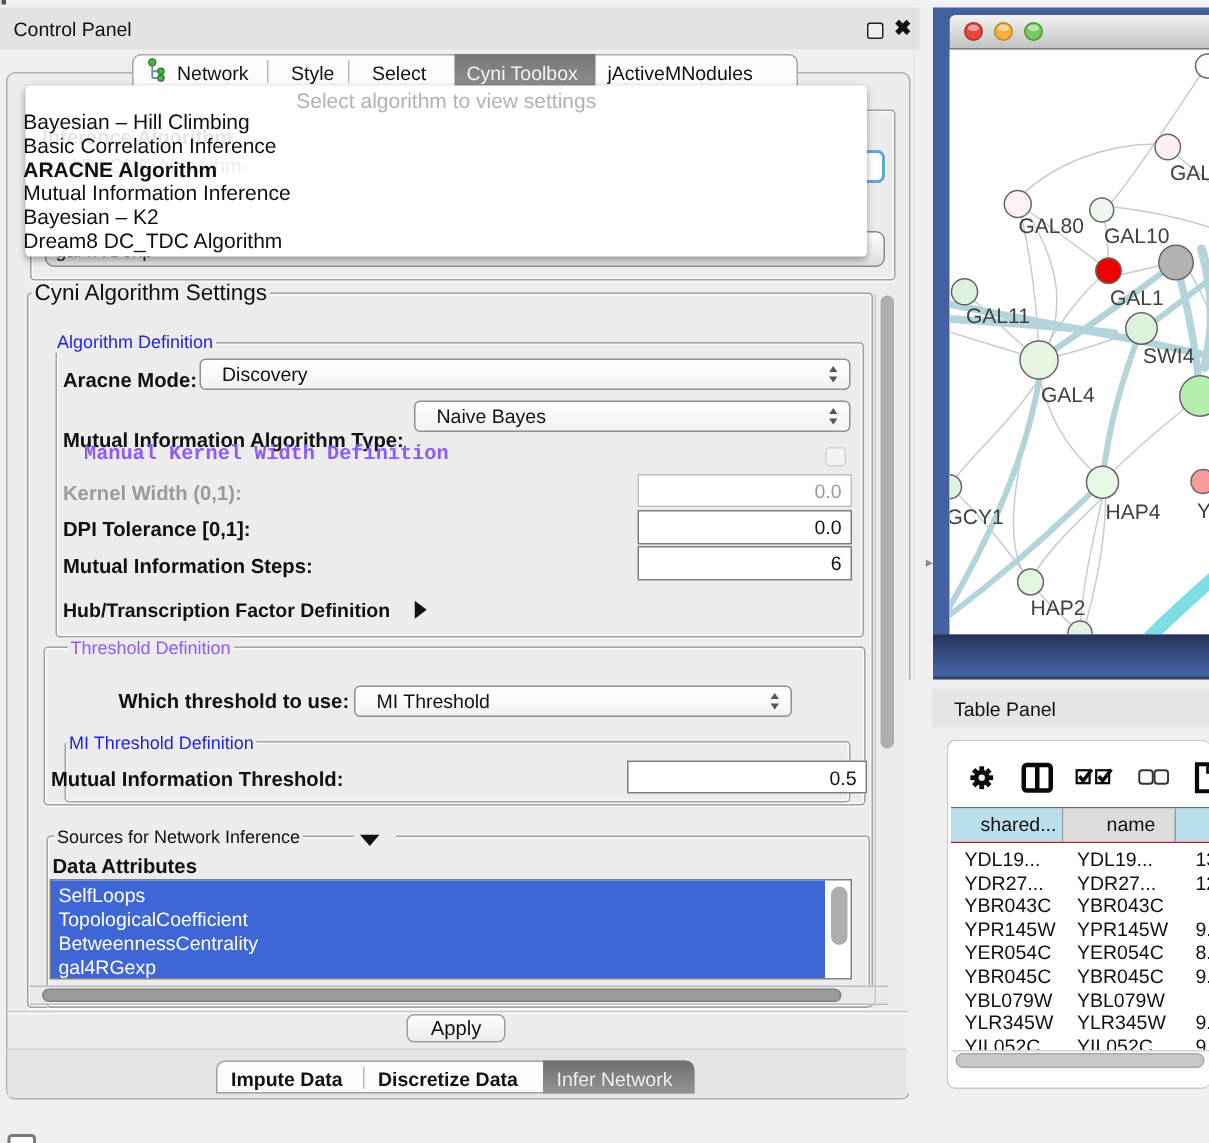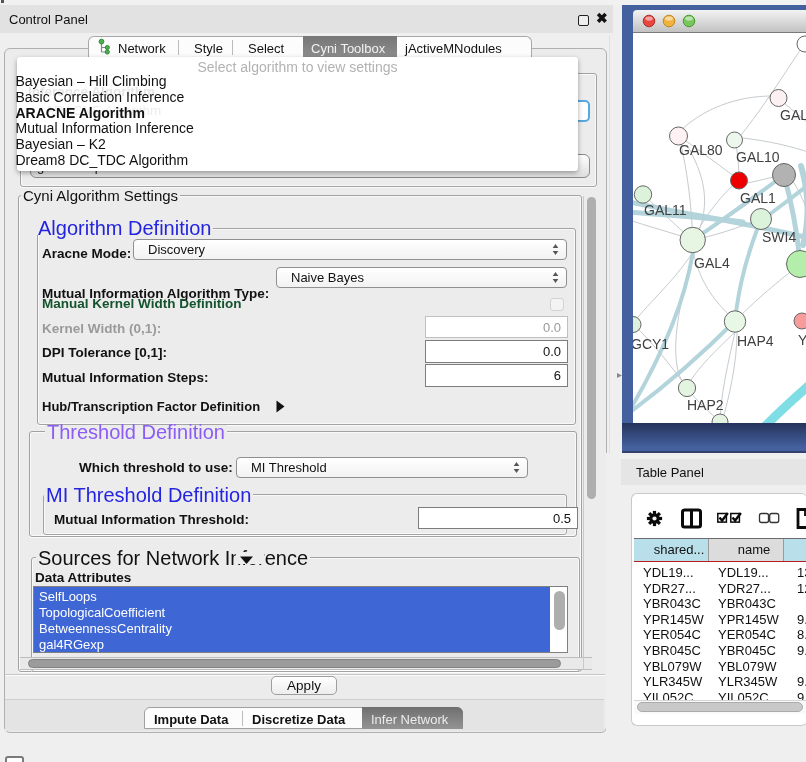--- a/index.html
+++ b/index.html
@@ -1,21 +1,21 @@
 <!DOCTYPE html>
 <html><head>
 <meta charset="utf-8">
 <style>
   html,body{margin:0;padding:0;}
   body{width:806px;height:762px;position:relative;overflow:hidden;-webkit-font-smoothing:antialiased;
        background:#efefef;font-family:"Liberation Sans",sans-serif;
        font-size:13px;color:#111;}
   .abs{position:absolute;}
   .bold{font-weight:bold;}
-  .grouplbl{position:absolute;background:#ececec;padding:0 2px;line-height:14px;font-size:20px;}
+  .grouplbl{position:absolute;background:#ececec;padding:0 2px;line-height:14px;font-size:12px;}
   .gbox{position:absolute;border:1px solid #a2a2a2;border-radius:3px;
         box-shadow:inset 0 0 0 1px rgba(255,255,255,.7), 0 1px 0 rgba(255,255,255,.8);}
   .combo{position:absolute;background:linear-gradient(#ffffff,#f2f2f2);
          border:1px solid #909090;border-radius:4px;line-height:19px;
          padding-left:14px;box-sizing:border-box;color:#111;}
   .combo .ar{position:absolute;right:6px;top:2px;width:9px;height:15px;color:#444;}
   .tfield{position:absolute;background:#fff;border:1px solid #7d7d7d;
           box-sizing:border-box;text-align:right;padding-right:6px;line-height:21px;}
   .lbl{position:absolute;font-weight:bold;line-height:14px;font-size:13.5px;}
 </style>
@@ -76,21 +76,21 @@
         <path d="M4.5 2 L7.3 6 L1.7 6 Z" fill="#555"></path>
         <path d="M4.5 13 L7.3 9 L1.7 9 Z" fill="#555"></path>
       </svg></span></div>
 
 <div class="lbl" style="left:42px;top:272px;margin-top:15px;">Mutual Information Algorithm Type:</div>
 <div class="combo" style="left:276px;top:267px;width:291px;height:21px;">Naive Bayes<span class="ar"><svg width="9" height="15" viewBox="0 0 9 15">
         <path d="M4.5 2 L7.3 6 L1.7 6 Z" fill="#555"></path>
         <path d="M4.5 13 L7.3 9 L1.7 9 Z" fill="#555"></path>
       </svg></span></div>
 
-<div class="lbl" style="left:42px;top:297px;color:#14532d;">Manual Kernel Width Definition</div>
+<div class="lbl" style="left:56px;top:297px;color:#8b5cf6;font-family:Liberation Mono, monospace;">Manual Kernel Width Definition</div>
 <div class="abs" style="left:550px;top:298px;width:12px;height:11px;background:#f3f3f3;border:1px solid #d2d2d2;border-radius:3px;"></div>
 
 <div class="lbl" style="left:42px;top:322px;color:#9a9a9a;">Kernel Width (0,1):</div>
 <div class="tfield" style="left:425px;top:316px;width:143px;height:22px;border-color:#c0c0c0;color:#9a9a9a;">0.0</div>
 
 <div class="lbl" style="left:42px;top:346px;">DPI Tolerance [0,1]:</div>
 <div class="tfield" style="left:425px;top:340px;width:143px;height:23px;">0.0</div>
 
 <div class="lbl" style="left:42px;top:371px;">Mutual Information Steps:</div>
 <div class="tfield" style="left:425px;top:364px;width:143px;height:23px;">6</div>
@@ -104,21 +104,21 @@
 <div class="grouplbl" style="left:45px;top:425px;color:#8b5cf6;">Threshold Definition</div>
 
 <div class="lbl" style="left:79px;top:461px;">Which threshold to use:</div>
 <div class="combo" style="left:236px;top:457px;width:292px;height:21px;">MI Threshold<span class="ar"><svg width="9" height="15" viewBox="0 0 9 15">
         <path d="M4.5 2 L7.3 6 L1.7 6 Z" fill="#555"></path>
         <path d="M4.5 13 L7.3 9 L1.7 9 Z" fill="#555"></path>
       </svg></span></div>
 
 <div class="gbox" style="left:43px;top:494px;width:522px;height:39px;"></div>
 <div class="grouplbl" style="left:44px;top:488px;color:#2424e0;">MI Threshold Definition</div>
-<div class="lbl" style="left:54px;top:513px;">Mutual Information Threshold:</div>
+<div class="lbl" style="left:34px;top:513px;">Mutual Information Threshold:</div>
 <div class="tfield" style="left:418px;top:507px;width:160px;height:22px;">0.5</div>
 
 <div class="gbox" style="left:31px;top:557px;width:547px;height:113px;"></div>
 <div class="grouplbl" style="left:36px;top:551px;">Sources for Network Inference</div>
 <div class="abs" style="left:236px;top:552px;width:28px;height:12px;background:#ececec;"></div>
 <svg class="abs" style="left:239px;top:555px;" width="15" height="10" viewBox="0 0 14 10">
     <path d="M0.5 1.5 L13.5 1.5 L7 9 Z" fill="#111"></path>
   </svg>
 <div class="abs bold" style="left:35px;top:570px;font-size:13.5px;">Data Attributes</div>
 

